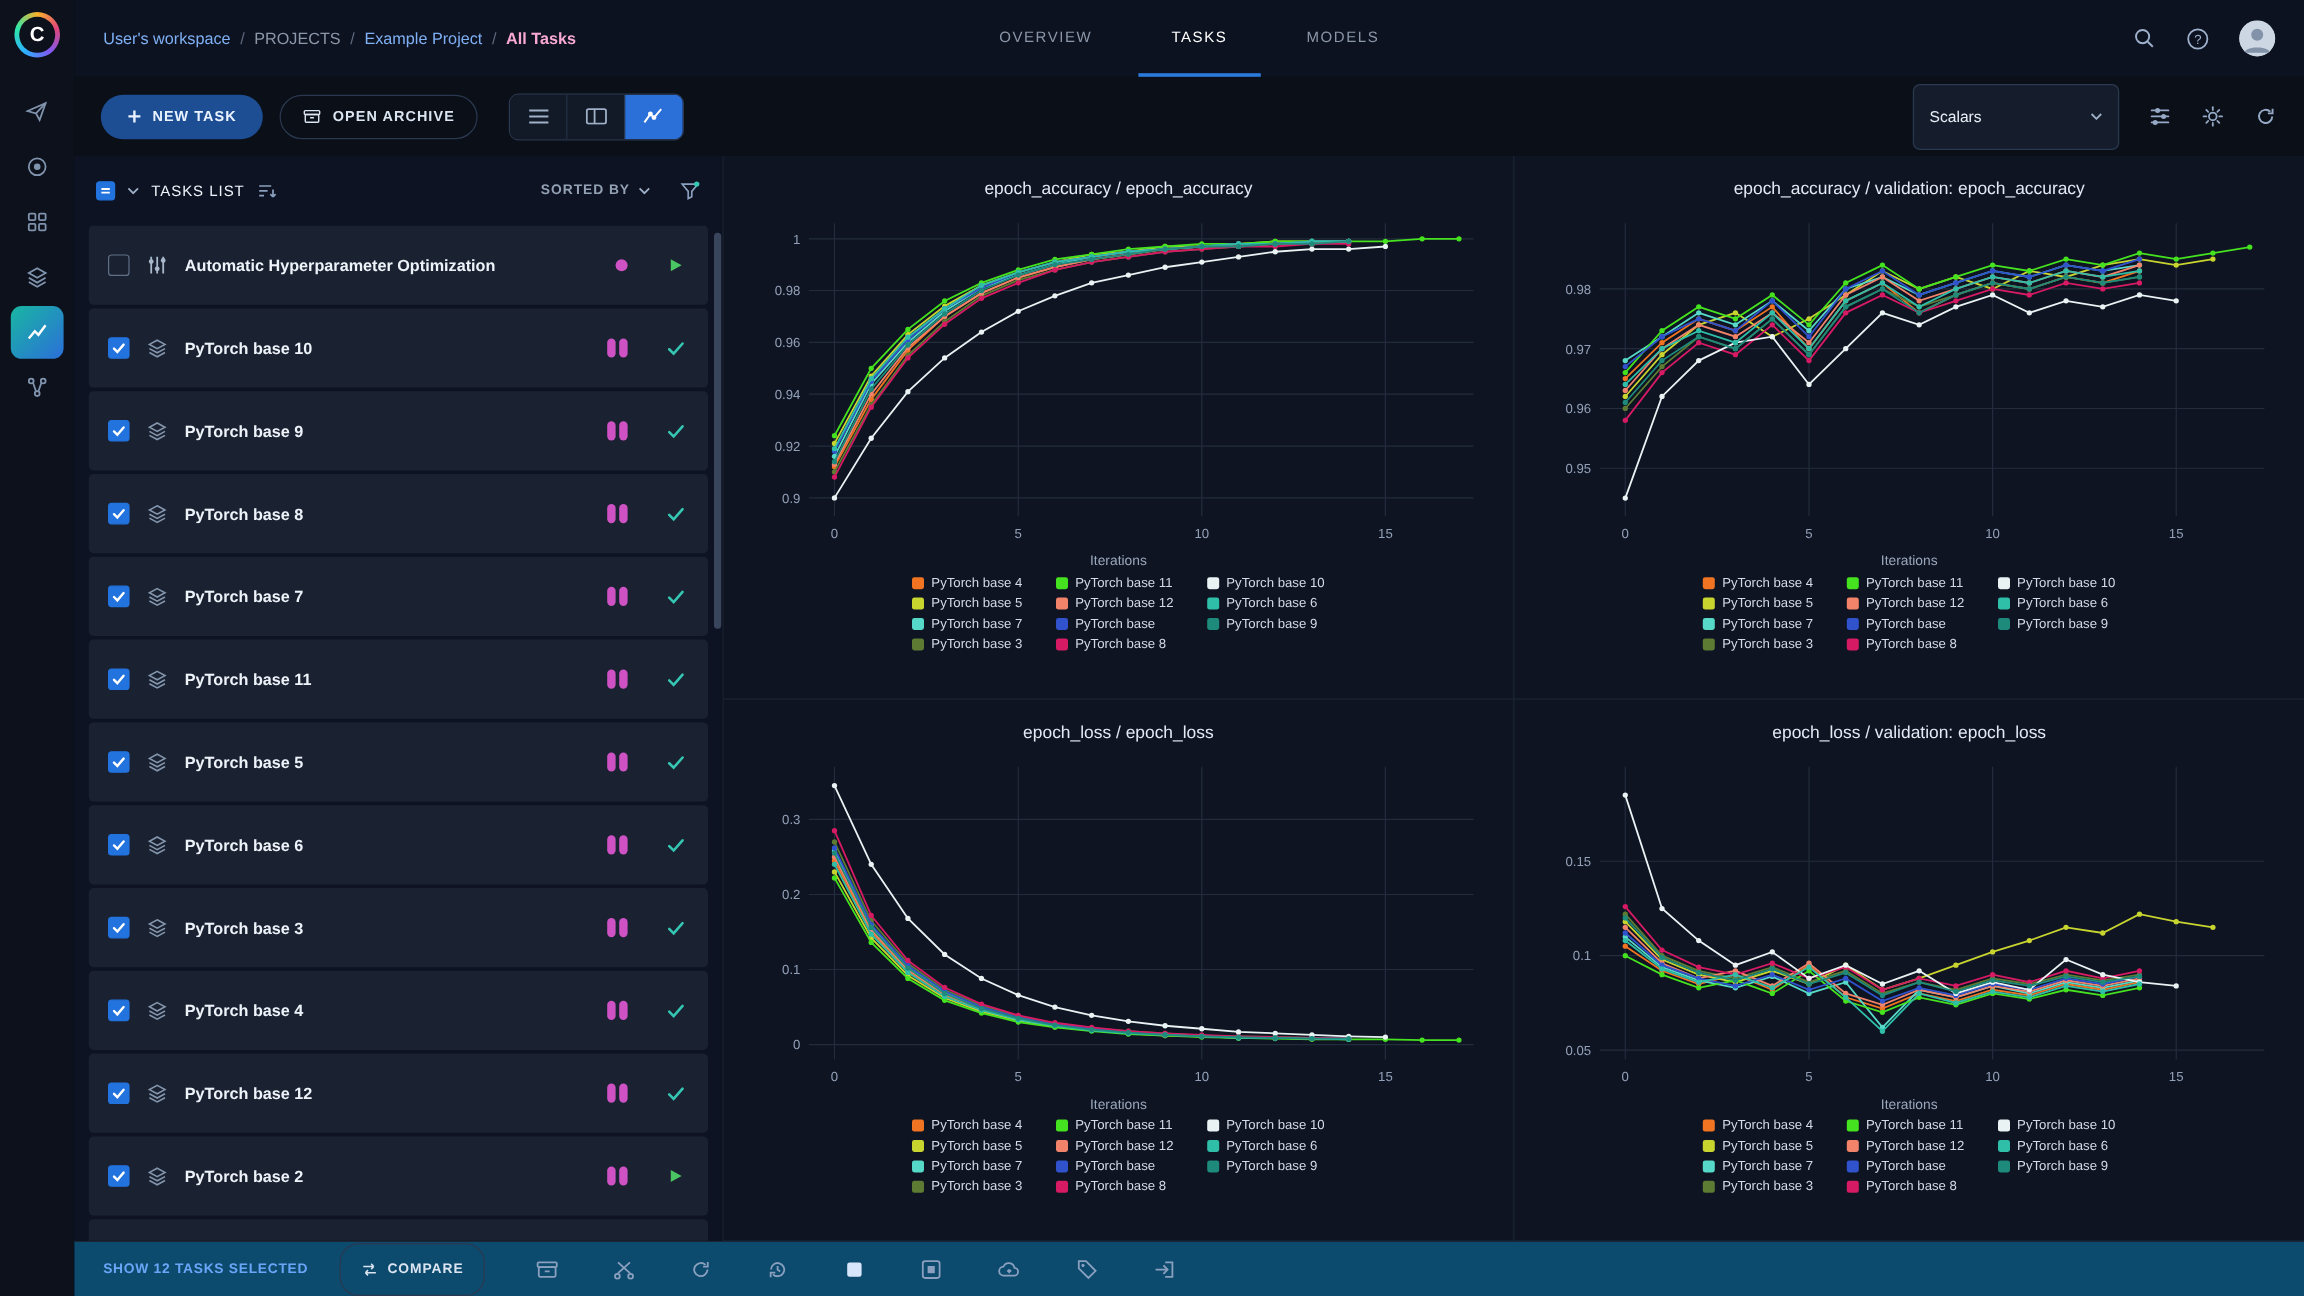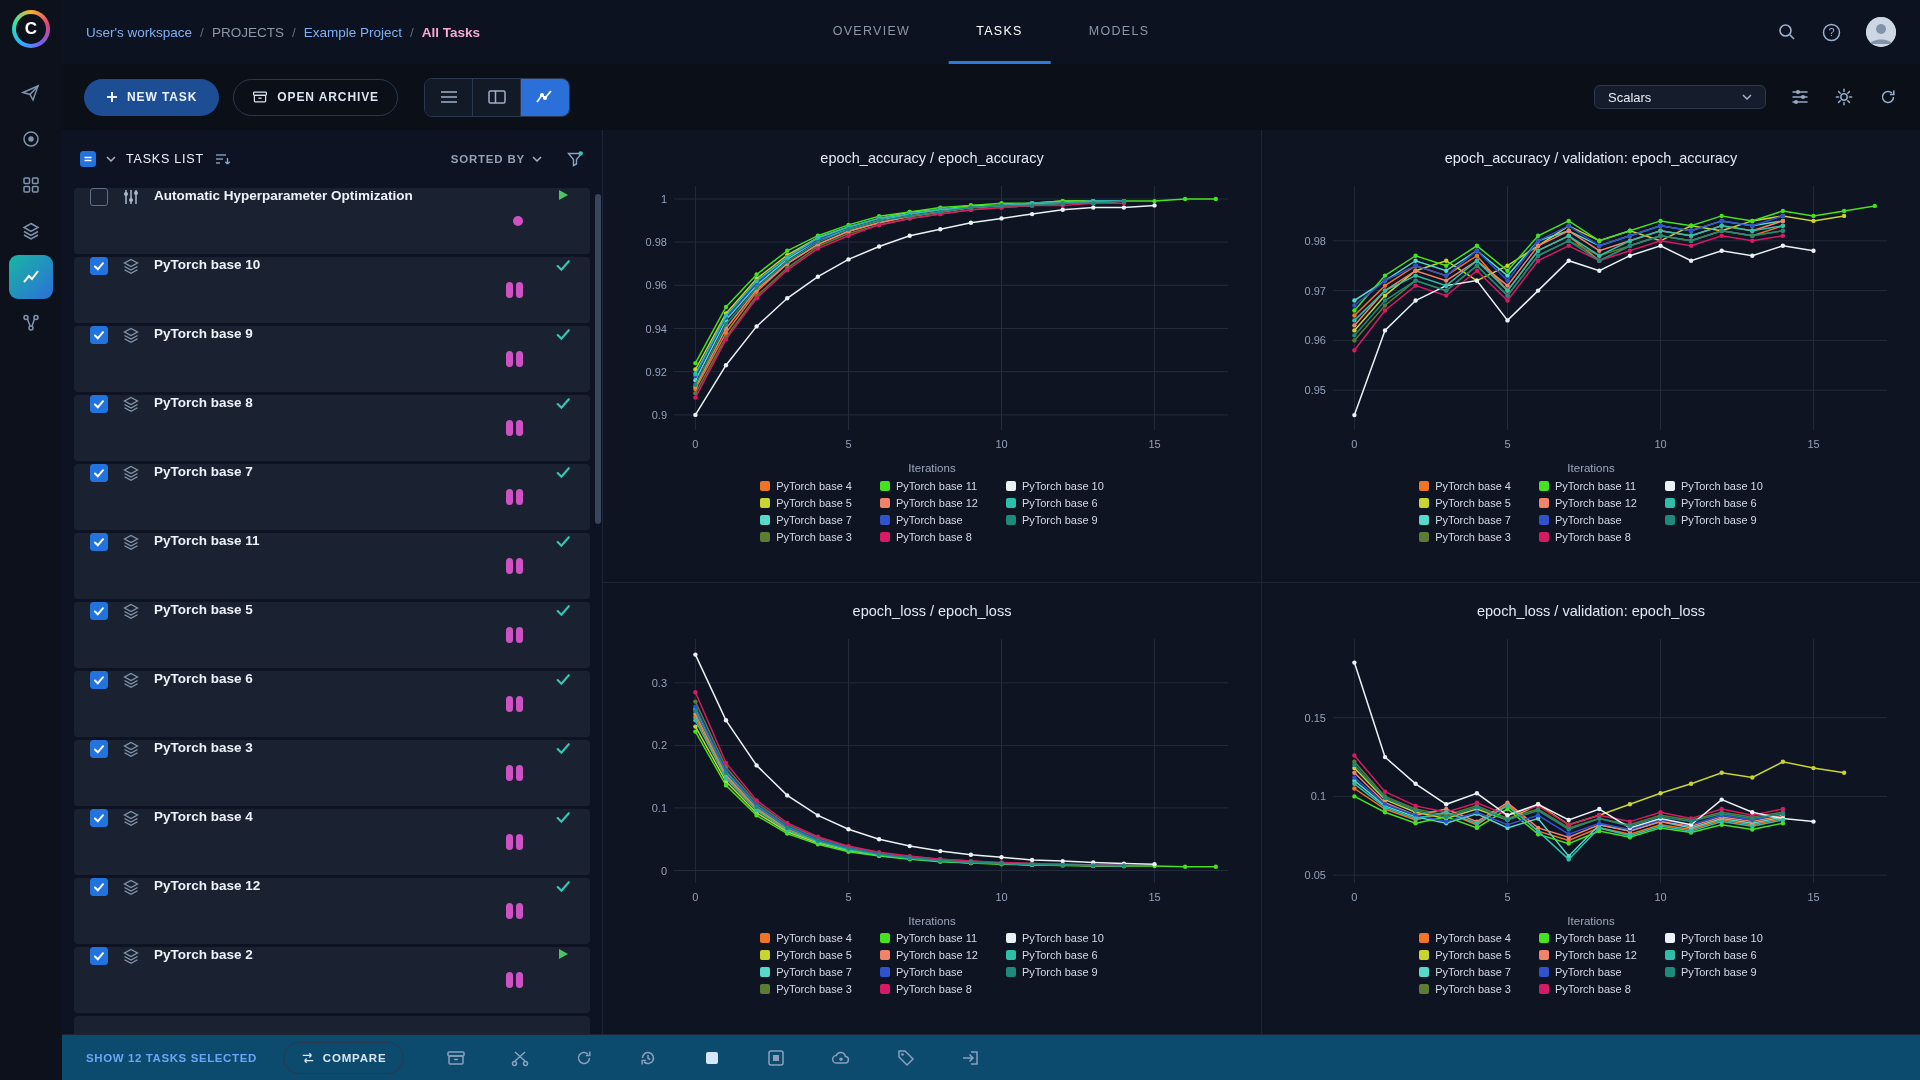--- a/index.html
+++ b/index.html
@@ -36,31 +36,31 @@
 
   
   .toolbar { height:66px; display:flex; align-items:center; padding:0 22px; gap:14px; background:#0a0f18; }
   .btn-new { display:flex; align-items:center; gap:9px; background:#1d4e94; color:#eaf2ff; border:none; border-radius:19px; height:37px; padding:0 22px; font-size:12px; font-weight:bold; letter-spacing:0.9px; cursor:pointer; font-family:inherit; }
   .btn-archive { display:flex; align-items:center; gap:9px; background:transparent; color:#dbe5f2; border:1px solid #2b3950; border-radius:19px; height:37px; padding:0 18px; font-size:12px; font-weight:bold; letter-spacing:0.9px; cursor:pointer; font-family:inherit; }
   .seg { display:flex; margin-left:12px; border:1px solid #2b3950; border-radius:8px; overflow:hidden; }
   .seg-btn { width:48px; height:37px; display:flex; align-items:center; justify-content:center; background:#121927; border-right:1px solid #2b3950; cursor:pointer; }
   .seg-btn:last-child { border-right:none; }
   .seg-btn.active { background:#2b6fd9; }
   .toolbar-right { margin-left:auto; display:flex; align-items:center; gap:24px; }
-  .select { width:172px; height:24px; border:1px solid #2b3950; background:#151d2c; border-radius:6px; display:flex; align-items:center; justify-content:space-between; padding:0 13px; font-size:13px; color:#e8eef6; cursor:pointer; }
+  .select { width:172px; height:55px; border:1px solid #2b3950; background:#151d2c; border-radius:6px; display:flex; align-items:center; justify-content:space-between; padding:0 13px; font-size:13px; color:#e8eef6; cursor:pointer; }
 
   
   .content { flex:1; display:flex; min-height:0; }
 
   .tasks-panel { flex:0 0 540px; width:540px; background:#0d1322; display:flex; flex-direction:column; position:relative; }
   .panel-head { height:58px; flex:0 0 58px; display:flex; align-items:center; padding:0 18px; gap:10px; font-size:12.5px; letter-spacing:0.8px; }
   .ph-title { font-weight:normal; color:#eef3fa; }
   .sortedby { margin-left:auto; color:#93a1b5; font-size:11.5px; font-weight:bold; letter-spacing:0.8px; display:flex; gap:7px; align-items:center; cursor:pointer; }
   .task-list { flex:1; overflow:hidden; padding:0 12px; display:flex; flex-direction:column; gap:3px; }
-  .trow { height:66px; flex:0 0 66px; background:#1a2231; border-radius:4px; display:flex; padding:0 16px; gap:13px; cursor:pointer; }
+  .trow { height:66px; flex:0 0 66px; background:#1a2231; border-radius:4px; display:flex; align-items:center; padding:0 16px; gap:13px; cursor:pointer; }
   .cb { width:18px; height:18px; flex:0 0 18px; border:1.5px solid #5f6f87; border-radius:3px; display:flex; align-items:center; justify-content:center; background:transparent; cursor:pointer; }
   .cb.on { background:#2373de; border-color:#2373de; }
   .cb.ind { background:#2373de; border-color:#2373de; width:16px; height:16px; flex:0 0 16px; }
   .ticon { width:20px; display:flex; justify-content:center; }
   .tname { font-size:13.5px; font-weight:600; color:#eef3fa; flex:1; white-space:nowrap; overflow:hidden; text-overflow:ellipsis; }
   .badges { display:flex; gap:3px; align-items:center; margin-right:16px; }
   .pill { width:7px; height:16px; border-radius:3.5px; background:#cf52c4; display:inline-block; }
   .pdot { width:10px; height:10px; border-radius:50%; background:#cf52c4; display:inline-block; }
   .tstatus { width:22px; display:flex; justify-content:center; }
   .scroll-thumb { position:absolute; right:1px; top:64px; width:6px; height:330px; border-radius:3px; background:#39455c; cursor:pointer; }
@@ -70,21 +70,21 @@
   .chart-card { background:#0e1422; display:flex; flex-direction:column; align-items:center; padding-top:20px; overflow:hidden; }
   .chart-title { font-size:14.5px; color:#e2eaf4; margin-bottom:8px; }
   .xlabel { font-size:11.5px; color:#9aa8bb; margin-top:2px; }
   .legend { display:grid; grid-auto-flow:column; grid-template-rows:repeat(4,17px); grid-template-columns:repeat(3,auto); column-gap:28px; margin-top:3px; }
   .lg-item { display:flex; align-items:center; gap:6px; font-size:11px; color:#d2dbe6; cursor:pointer; }
   .sw { width:10px; height:10px; border-radius:2px; display:inline-block; }
 
   
   .footer { height:46px; flex:0 0 46px; background:#0c4a6e; border-top:1px solid #1c2534; display:flex; align-items:center; padding:0 24px; gap:26px; }
   .sel { color:#6aa6f8; font-size:11.5px; font-weight:bold; letter-spacing:0.6px; }
-  .compare { display:flex; align-items:center; gap:8px; height:32px; border-radius:16px; border:1px solid #2b3950; background:transparent; color:#dbe5f2; font-size:11.5px; font-weight:bold; letter-spacing:0.8px; padding:0 17px; cursor:pointer; font-family:inherit; }
+  .compare { display:flex; align-items:center; gap:8px; height:44px; border-radius:16px; border:1px solid #2b3950; background:transparent; color:#dbe5f2; font-size:11.5px; font-weight:bold; letter-spacing:0.8px; padding:0 17px; cursor:pointer; font-family:inherit; }
   .f-icons { display:flex; align-items:center; gap:44px; margin-left:16px; }
 </style>
 </head>
 <body>
 
 <div class="app">
 
   <aside class="rail">
     <div class="logo">
       <div class="logo-inner">C</div>

